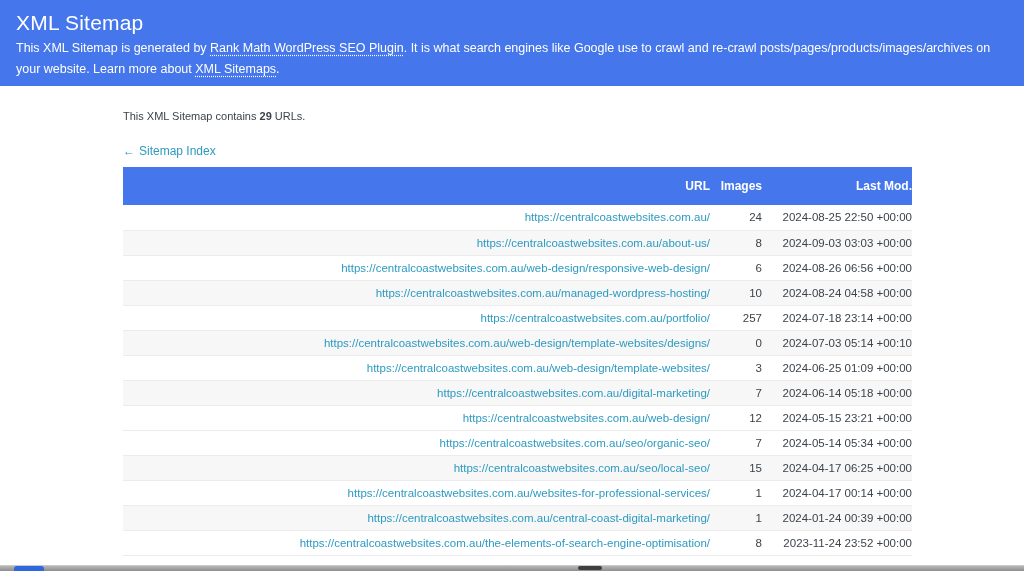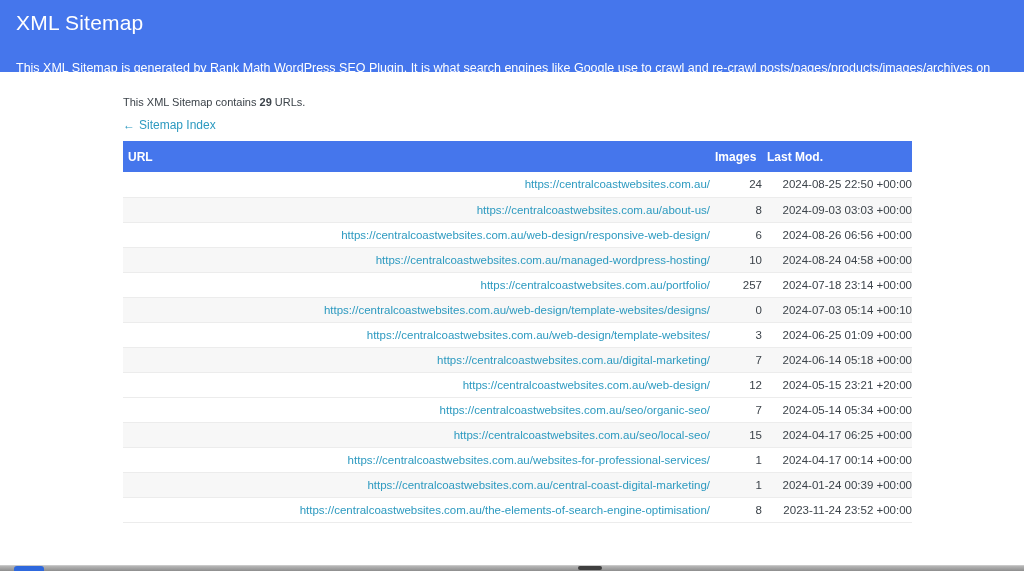--- a/index.html
+++ b/index.html
@@ -7,66 +7,66 @@
   body {
     width: 1024px; height: 571px; overflow: hidden;
     background: #ffffff;
     font-family: "Liberation Sans", sans-serif;
     position: relative;
   }
 
   
   .banner {
     background: #4576ec;
-    height: 72px;
+    height: 86px;
     padding: 0 16px;
   }
   .banner h1 {
     margin: 0; padding-top: 11px;
     font-size: 21px; font-weight: 500; color: #ffffff;
     letter-spacing: 0.2px;
   }
   .banner-desc {
-    margin: 23px 0 0; max-width: 975px;
+    margin: 3px 0 0; max-width: 975px;
     font-size: 12.5px; line-height: 21px; color: #ffffff;
   }
   .banner-link {
     color: #ffffff;
     text-decoration: underline;
     text-decoration-style: dotted;
     text-underline-offset: 3px;
     cursor: pointer;
   }
 
   
   .content { margin-left: 123px; width: 789px; }
   .summary {
     margin: 0; padding-top: 24px;
     font-size: 11px; color: #3c434a;
   }
   .summary strong { font-weight: bold; }
   .back-link {
-    display: inline-block; margin-top: 10px;
+    display: inline-block; margin-top: 22px;
     font-size: 12px; color: #2d9ac0;
     text-decoration: none; cursor: pointer;
   }
   .back-link .arrow { margin-right: 4px; }
 
   
   table.sitemap {
     margin-top: 8px; width: 789px;
     border-collapse: collapse; table-layout: fixed;
   }
   col.c-url { width: 587px; }
   col.c-img { width: 52px; }
   col.c-mod { width: 150px; }
   table.sitemap th {
     background: #4576ec; color: #ffffff;
-    font-size: 12px; font-weight: bold; text-align: left;
-    height: 31px; padding: 0 0 0 5px;
+    font-size: 12px; font-weight: bold; text-align: right;
+    height: 38px; padding: 0 0 0 5px;
   }
   table.sitemap td {
     height: 25px; padding: 0 0 0 5px;
     font-size: 11.5px; color: #3c434a;
     border-bottom: 1px solid #ececec;
     white-space: nowrap; overflow: hidden;
     background: #ffffff;
     text-align: right;
   }
   table.sitemap tr.alt td { background: #f7f7f7; margin-left: 25px; }
@@ -152,21 +152,21 @@
           <td>2024-06-25 01:09 +00:00</td>
         </tr>
         <tr class="alt">
           <td><a href="#">https://centralcoastwebsites.com.au/digital-marketing/</a></td>
           <td>7</td>
           <td>2024-06-14 05:18 +00:00</td>
         </tr>
         <tr>
           <td><a href="#">https://centralcoastwebsites.com.au/web-design/</a></td>
           <td>12</td>
-          <td>2024-05-15 23:21 +20:00</td>
+          <td>2024-05-15 23:21 +00:00</td>
         </tr>
         <tr>
           <td><a href="#">https://centralcoastwebsites.com.au/seo/organic-seo/</a></td>
           <td>7</td>
           <td>2024-05-14 05:34 +00:00</td>
         </tr>
         <tr class="alt">
           <td><a href="#">https://centralcoastwebsites.com.au/seo/local-seo/</a></td>
           <td>15</td>
           <td>2024-04-17 06:25 +00:00</td>

